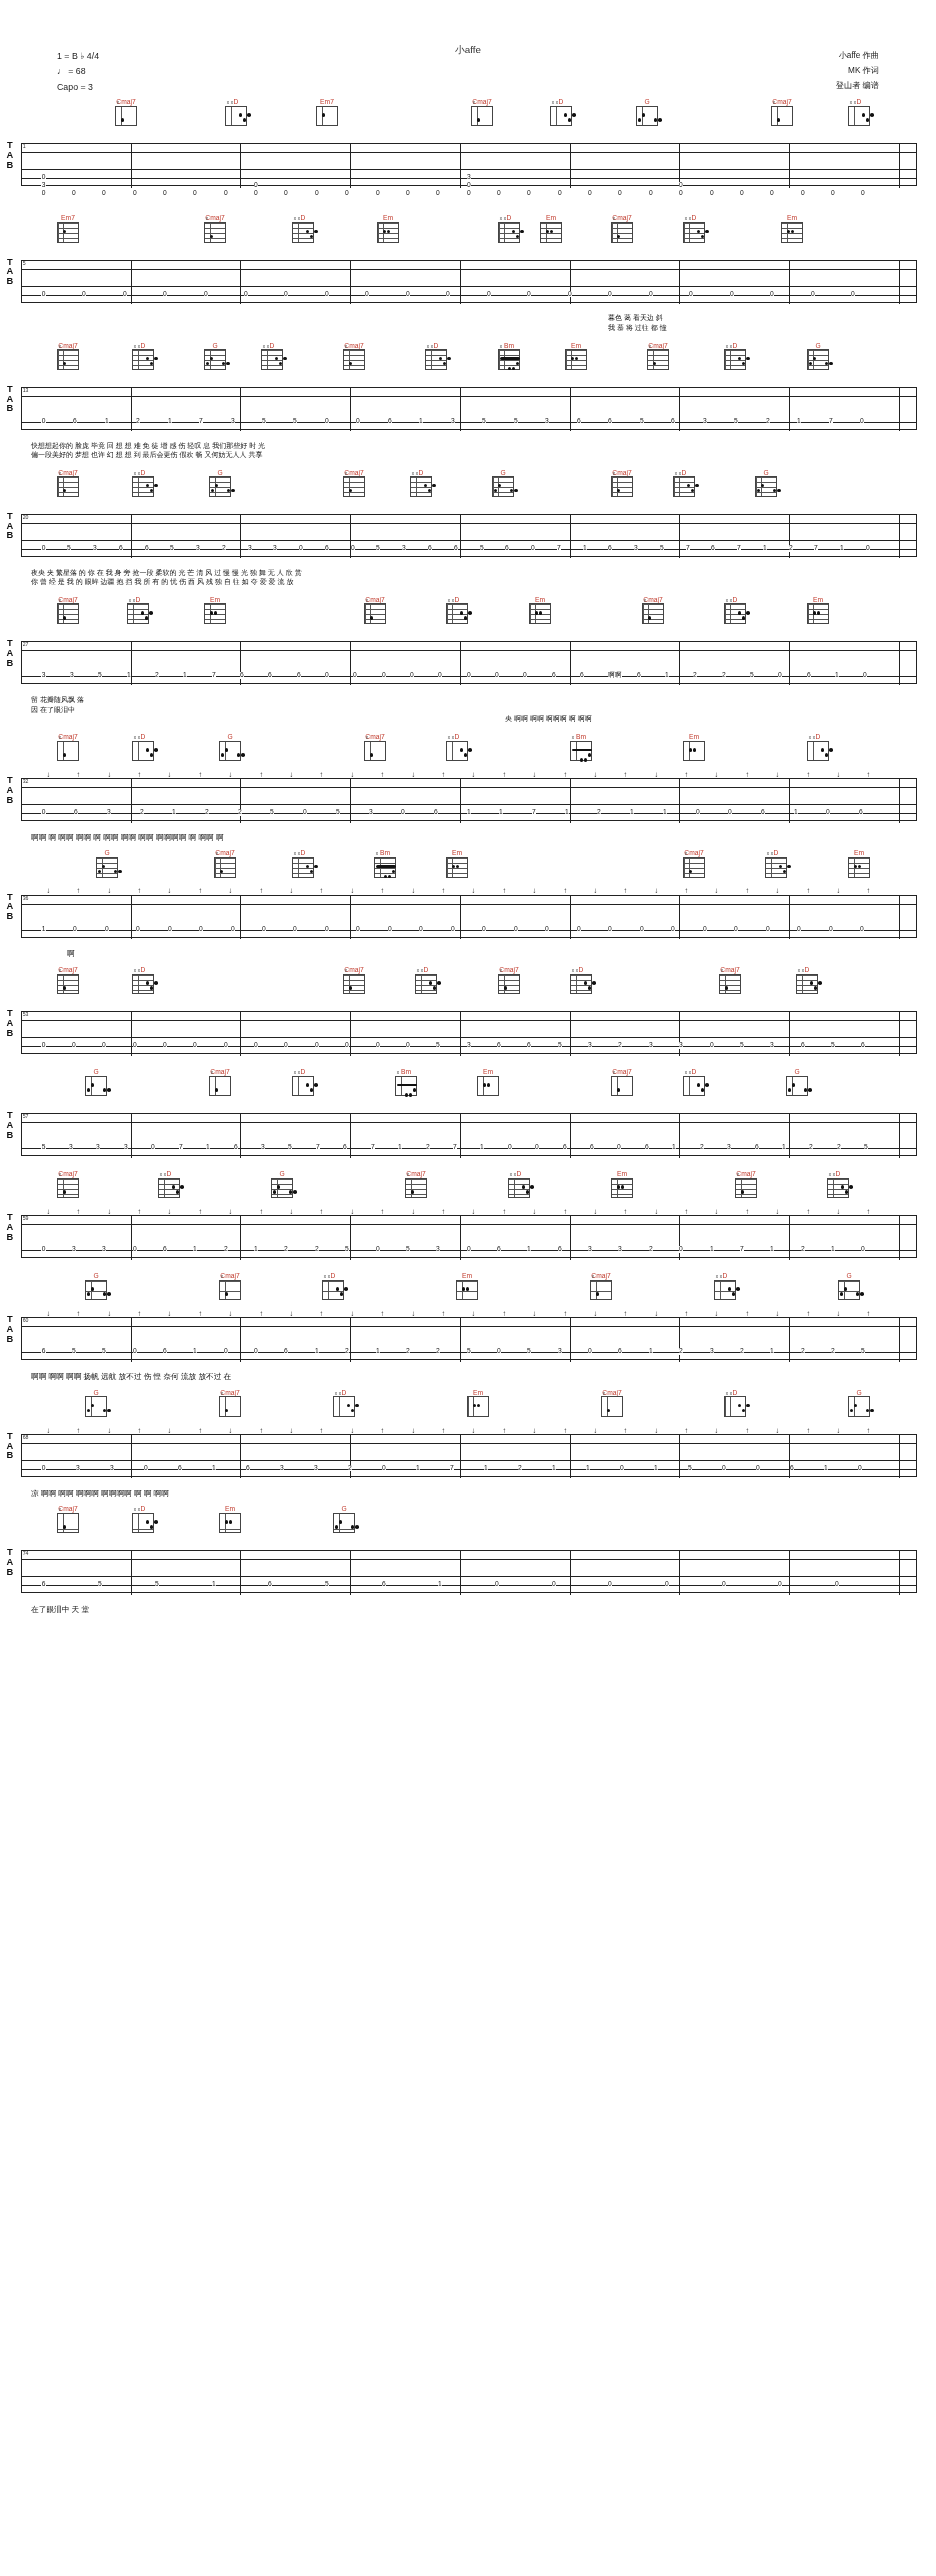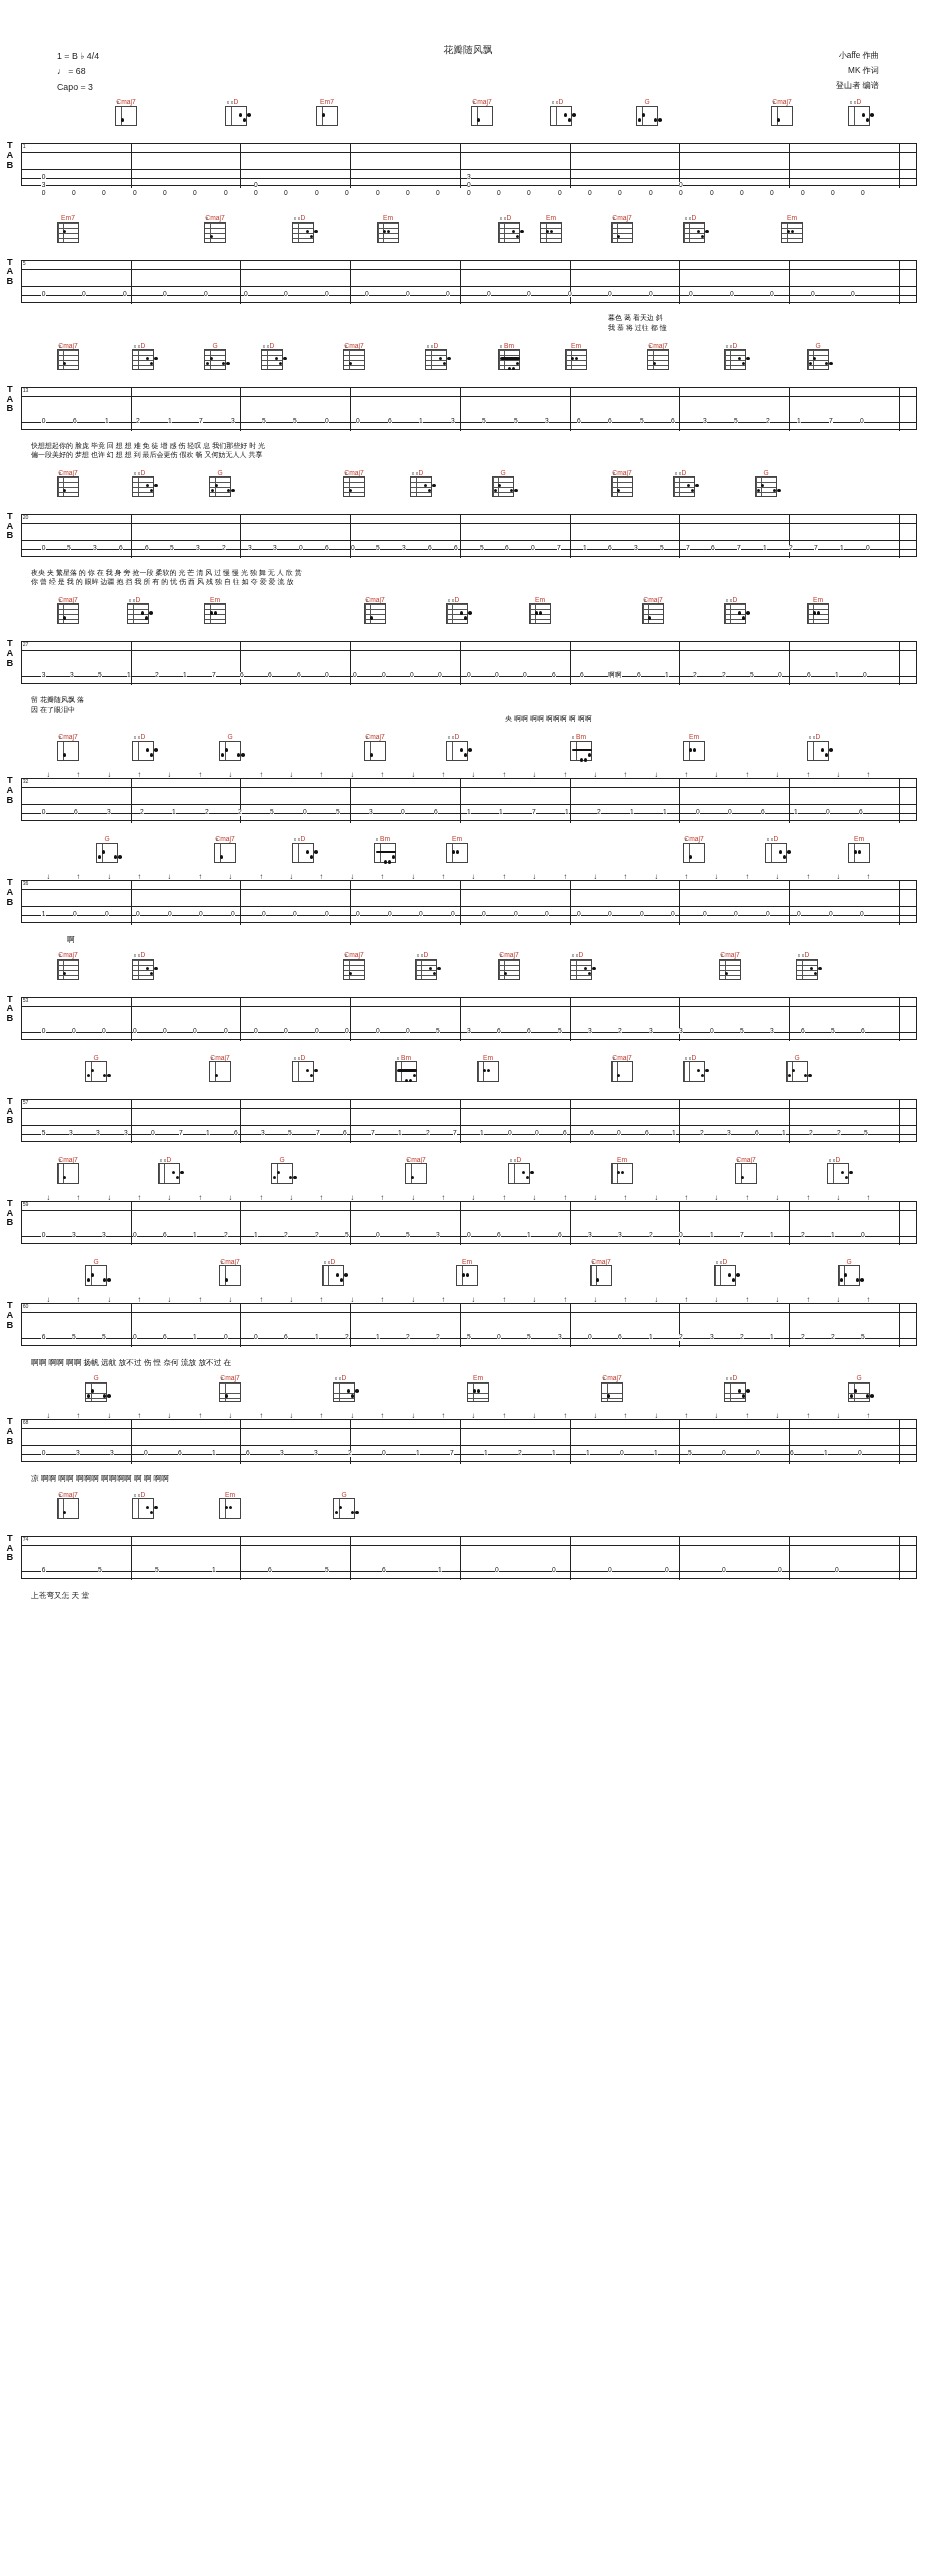--- a/index.html
+++ b/index.html
@@ -188,21 +188,21 @@
     line-height: 9.3px;
   }
   .lyr.two { line-height: 8.8px; font-size: 7px; }
 </style>
 </head>
 <body>
 
 <div id="sheet">
 
   <div class="header">
-    <div class="subtitle">花瓣随风飘</div>
+    <div class="subtitle">小affe</div>
     <div class="meta-left">
       <div>1 = B ♭ 4/4</div>
       <div>♩ = 68</div>
       <div>Capo = 3</div>
     </div>
     <div class="meta-right">
       <div>小affe 作曲</div>
       <div>MK 作词</div>
       <div>登山者 编谱</div>
     </div>
@@ -1002,20 +1002,23 @@
             <div class="arrowdn" style="left: 603px; top: -8.2px;">↑</div>
             <div class="arrowdn" style="left: 634px; top: -8.2px;">↓</div>
             <div class="arrowdn" style="left: 664px; top: -8.2px;">↑</div>
             <div class="arrowdn" style="left: 694px; top: -8.2px;">↓</div>
             <div class="arrowdn" style="left: 725px; top: -8.2px;">↑</div>
             <div class="arrowdn" style="left: 755px; top: -8.2px;">↓</div>
             <div class="arrowdn" style="left: 786px; top: -8.2px;">↑</div>
             <div class="arrowdn" style="left: 816px; top: -8.2px;">↓</div>
             <div class="arrowdn" style="left: 846px; top: -8.2px;">↑</div>
           </div>
+        </div>
+        <div class="lyricsrow" style="height: 13.4px;">
+          <div class="lyr" style="left: 31px; top: 0px;">啊啊    啊 啊啊 啊啊   啊     啊啊     啊啊 啊啊    啊啊啊啊 啊    啊啊        啊</div>
         </div>
       </div>
       <div class="system">
         <div class="chordrow">
           <div class="chorddia" style="left: 93px;">
             <div class="cname">G</div>
             <div class="grid">
               <div class="dot" style="left: 0.3px; top: 11.5px;"></div>
               <div class="dot" style="left: 4.4px; top: 6.5px;"></div>
               <div class="dot" style="left: 21px; top: 11.5px;"></div>
@@ -1883,19 +1886,19 @@
             <div class="tnote" style="left: 474px; top: 30px;">0</div>
             <div class="tnote" style="left: 531px; top: 30px;">0</div>
             <div class="tnote" style="left: 587px; top: 30px;">0</div>
             <div class="tnote" style="left: 644px; top: 30px;">0</div>
             <div class="tnote" style="left: 701px; top: 30px;">0</div>
             <div class="tnote" style="left: 757px; top: 30px;">0</div>
             <div class="tnote" style="left: 814px; top: 30px;">0</div>
           </div>
         </div>
         <div class="lyricsrow" style="height: 13.4px;">
-          <div class="lyr" style="left: 31px; top: 0px;">上苍弯又怎   天   堂</div>
+          <div class="lyr" style="left: 31px; top: 0px;">在了眼泪中   天   堂</div>
         </div>
       </div>
     </div>
 
 </div>
 
 
 </body></html>

